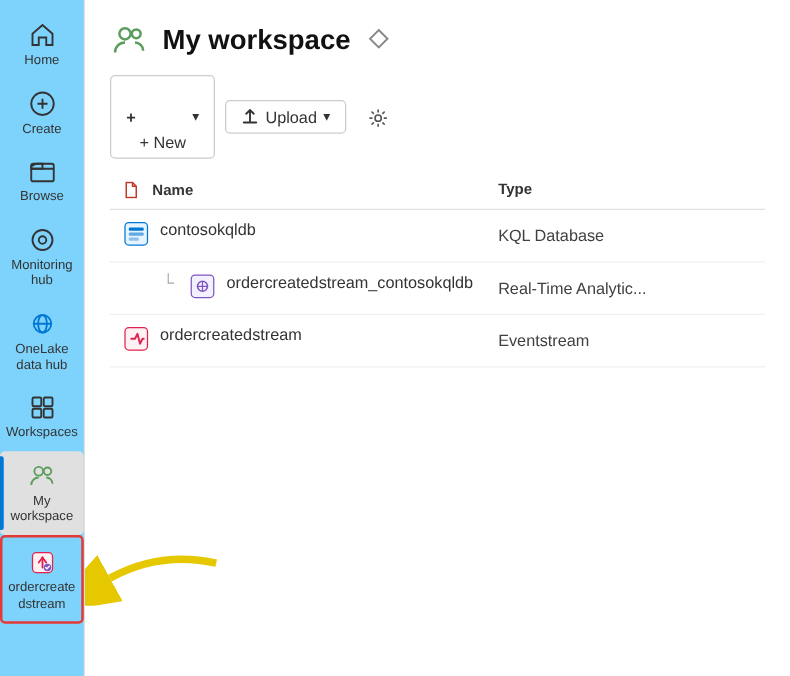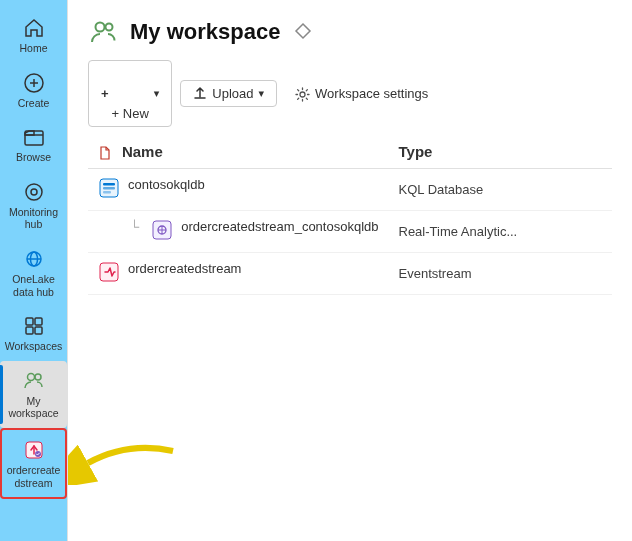--- a/index.html
+++ b/index.html
@@ -124,21 +124,21 @@
       padding: 0 20px;
     }
     table {
       width: 100%;
       border-collapse: collapse;
     }
     thead tr th {
       text-align: left;
       padding: 8px 10px;
       font-weight: 600;
-      font-size: 15px;
+      font-size: 12px;
       color: #333;
       border-bottom: 1px solid #e0e0e0;
     }
     tbody tr td {
       padding: 8px 10px;
       font-size: 13px;
       color: #333;
       border-bottom: 1px solid #f0f0f0;
       vertical-align: middle;
     }
@@ -304,21 +304,20 @@
         <span>Upload</span>
         <span style="font-size:11px;">▾</span>
       </button>
       <button class="toolbar-settings">
         <span>
           <svg width="15" height="15" viewBox="0 0 15 15" fill="none" style="vertical-align:middle;">
             <circle cx="7.5" cy="7.5" r="2.5" stroke="#555" stroke-width="1.3"></circle>
             <path d="M7.5 1v1.5M7.5 12.5V14M1 7.5h1.5M12.5 7.5H14M2.6 2.6l1.1 1.1M11.3 11.3l1.1 1.1M2.6 12.4l1.1-1.1M11.3 3.7l1.1-1.1" stroke="#555" stroke-width="1.3" stroke-linecap="round"></path>
           </svg>
         </span>
-        <span>Workspace settings</span>
       </button>
     </div>
   </div>
 
   <div class="table-area">
     <table>
       <thead>
         <tr>
           <th style="width:55%;">
             <span style="margin-right:6px; color:#c0392b; font-size:14px;">

